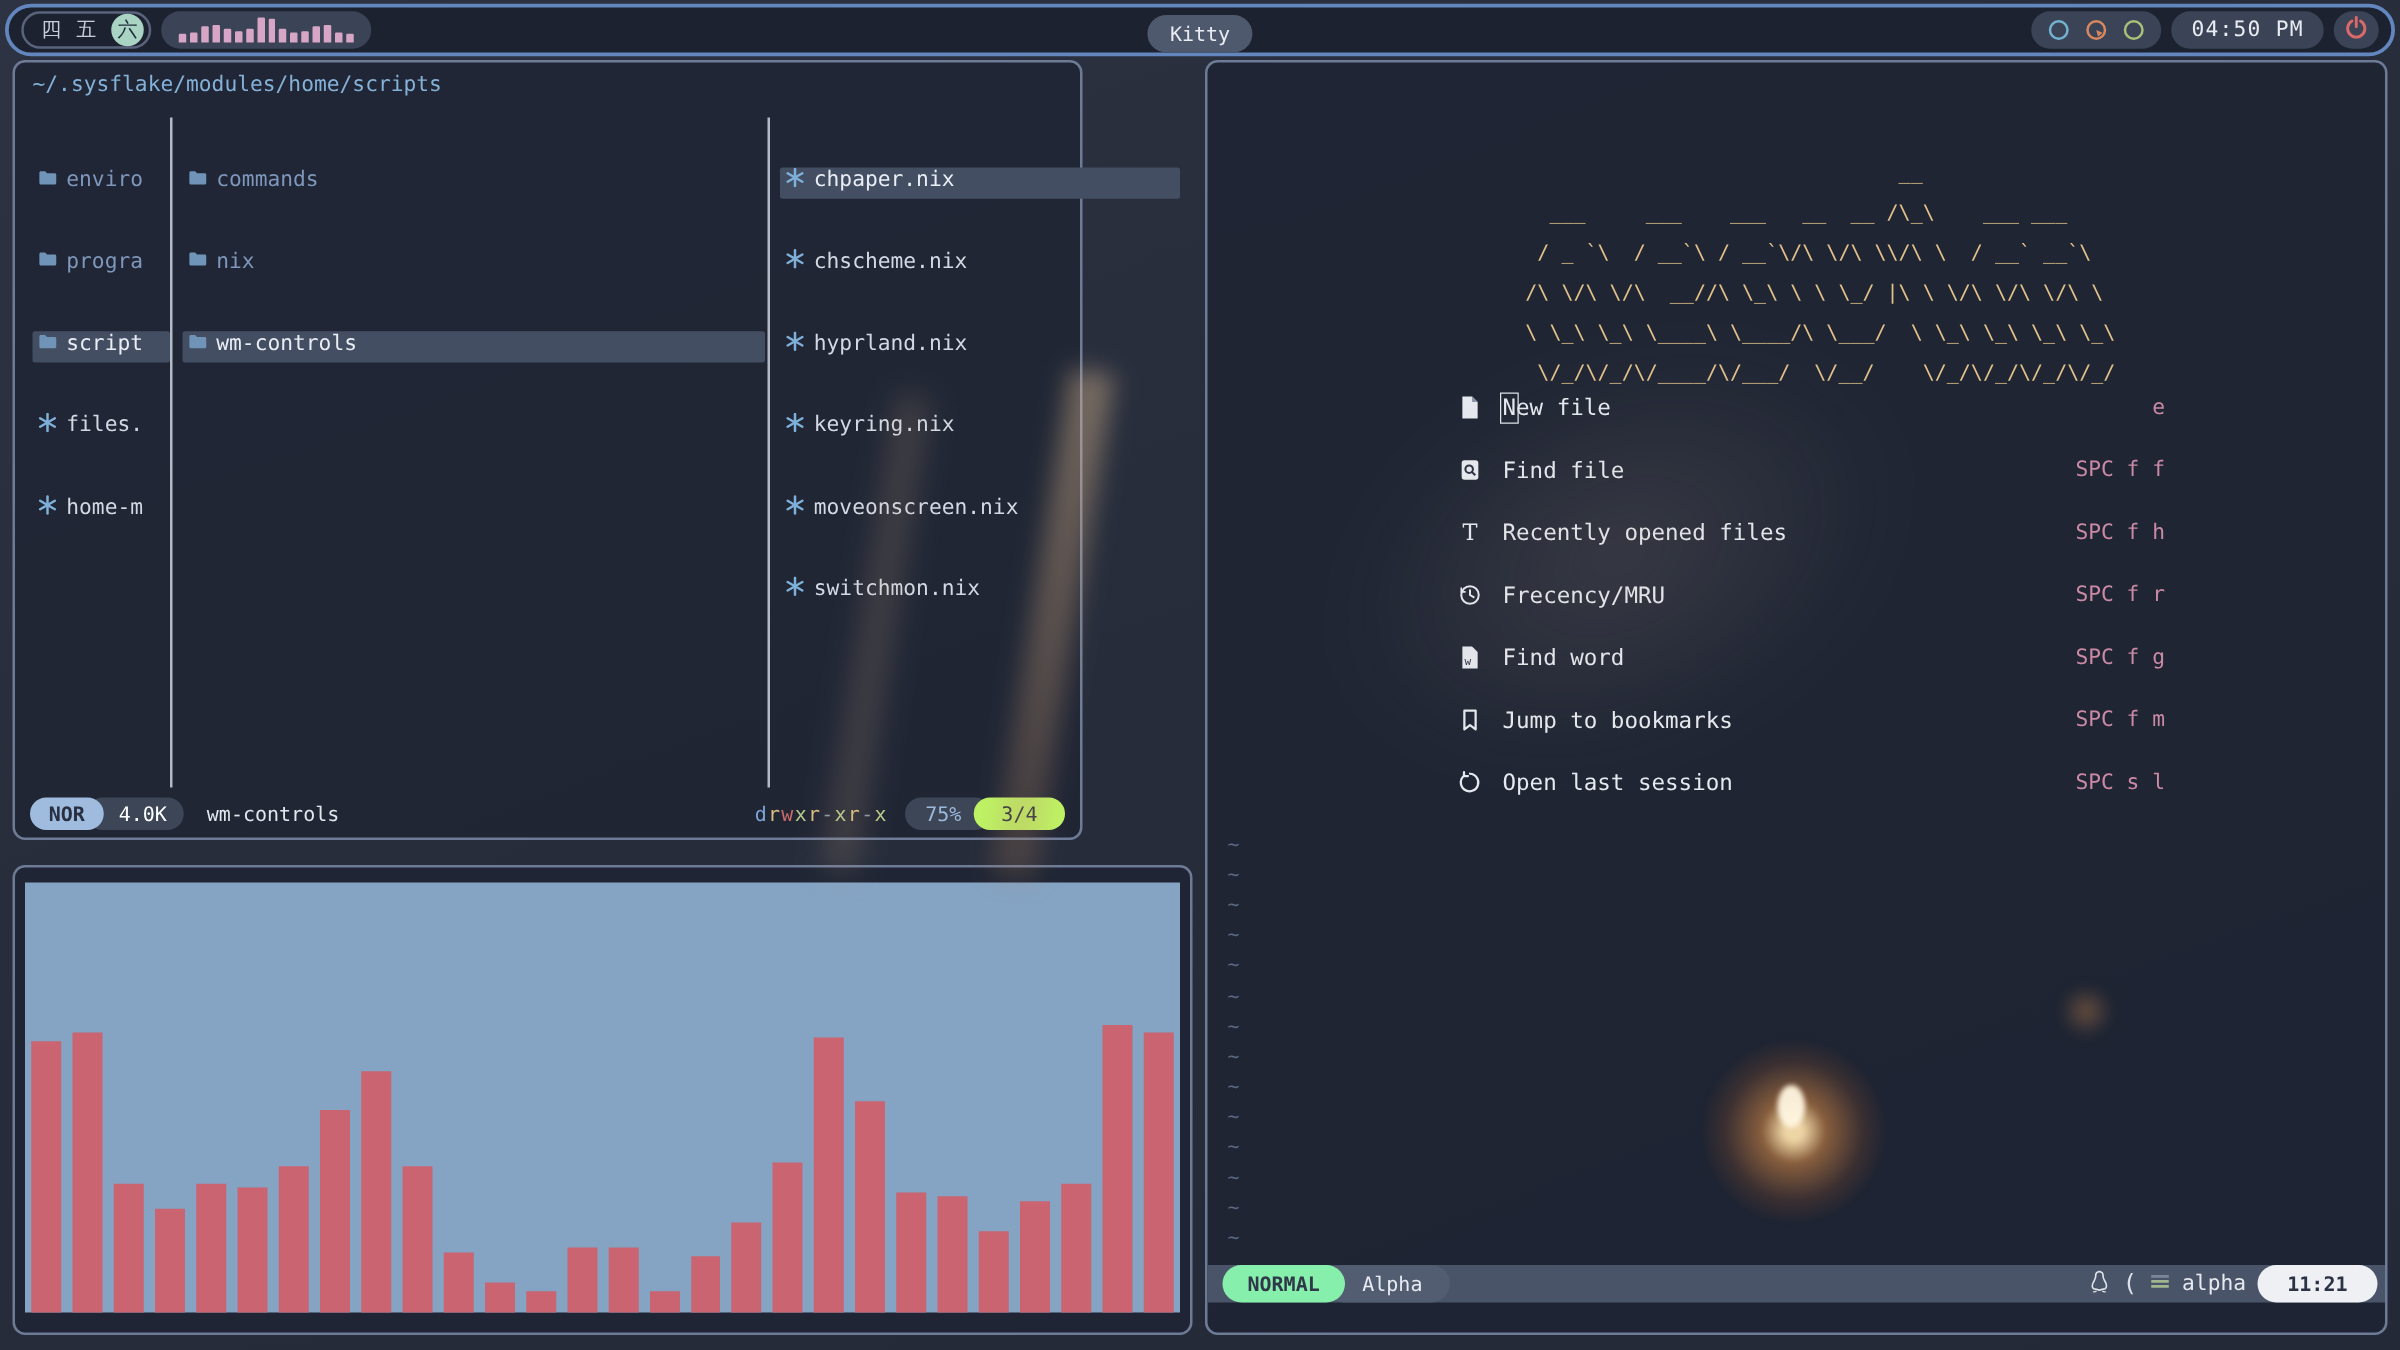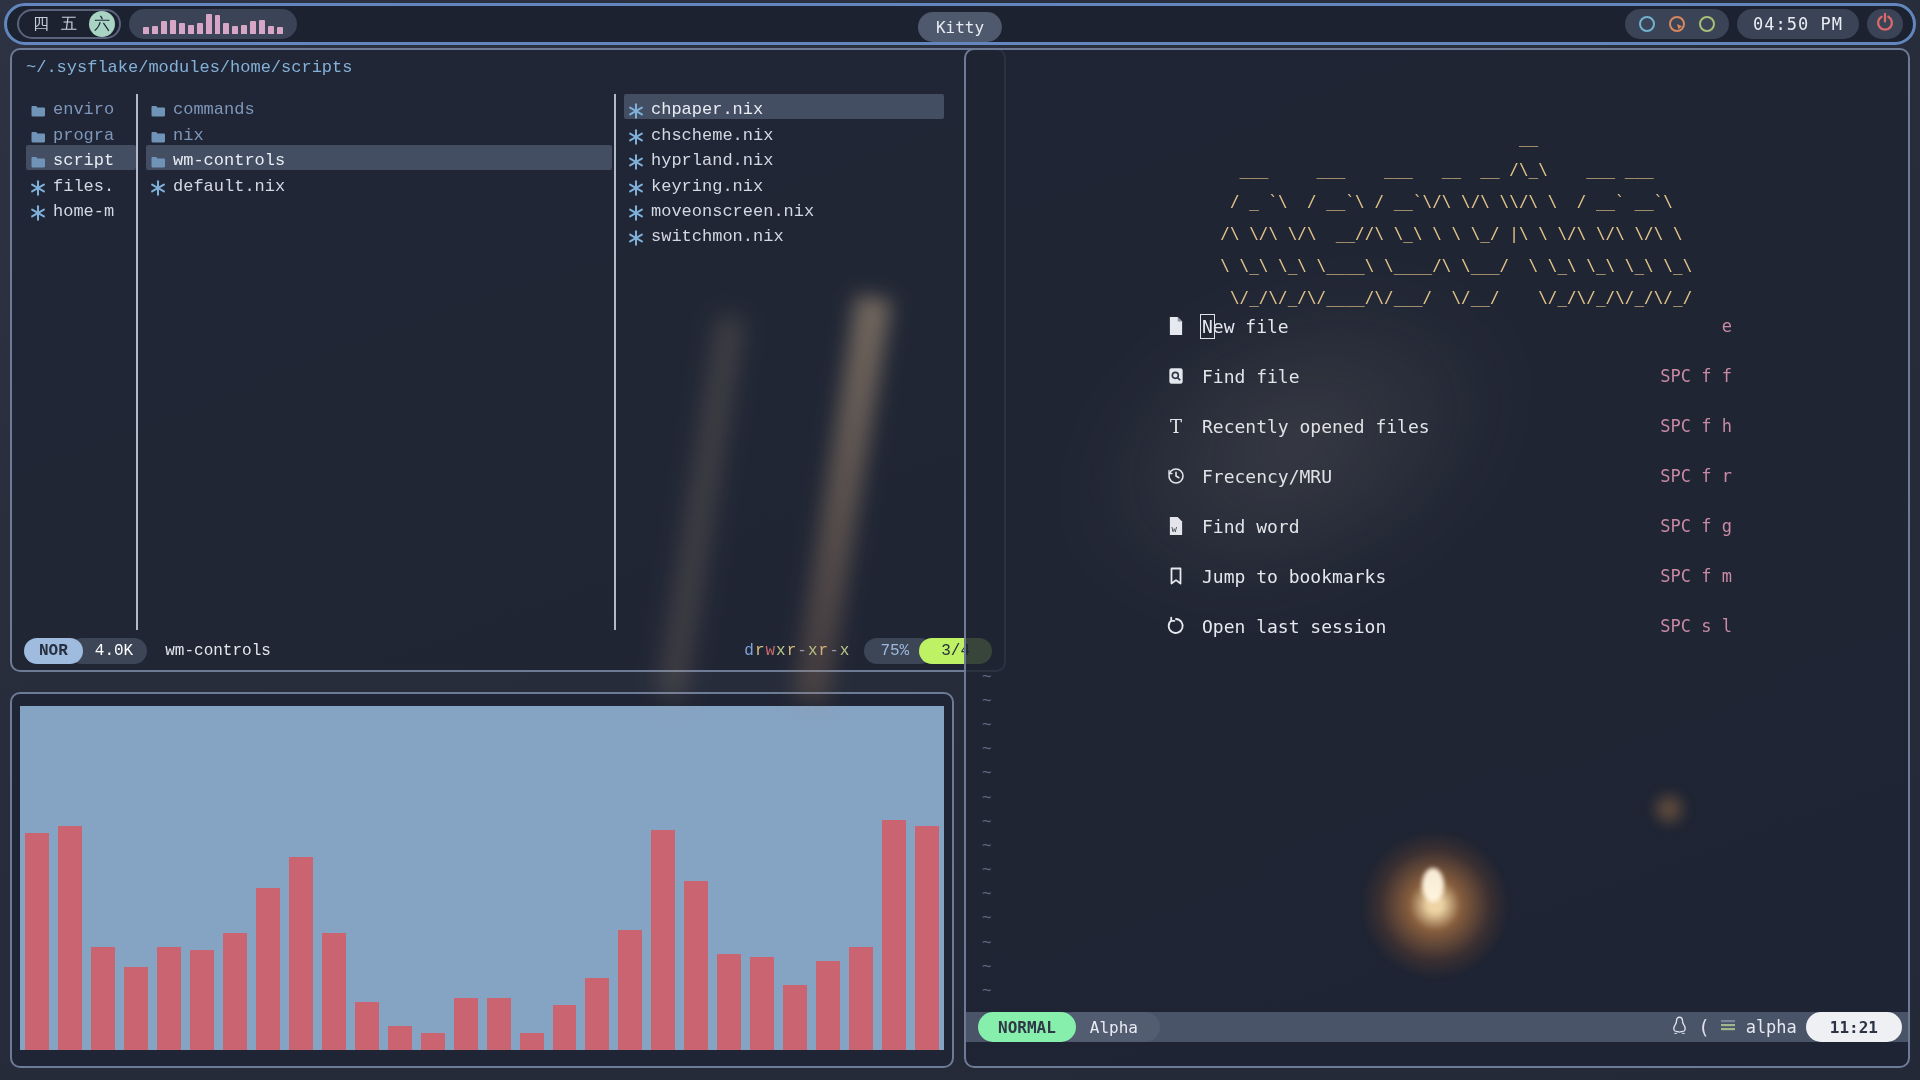--- a/index.html
+++ b/index.html
@@ -40,34 +40,34 @@
   .title-pill { position:absolute; left:50%; top:6px; transform:translateX(-50%);
     background:#4e596e; color:#e9ecf2; font-size:16px; padding:0 18px; height:30px;
     border-radius:15px; display:flex; align-items:center; }
   .tray-pill { padding:0 12px; gap:10px; }
   .time-pill { padding:0 16px; color:#e9ecf2; font-size:17px; letter-spacing:1px; }
   .power-pill { width:36px; justify-content:center; }
 
   
   .window { position:absolute; background:rgba(31,37,52,.89); border:2px solid #6e7b96;
     border-radius:10px; z-index:2; }
-  .fm-window   { left:10px;  top:48px;  width:996px; height:624px;font-family:Liberation Mono, monospace; }
+  .fm-window   { left:10px;  top:48px;  width:856px; height:624px; }
   .chart-window{ left:10px;  top:692px; width:944px; height:376px; background:rgba(31,37,52,.93); }
   .nvim-window { left:964px; top:48px;  width:946px; height:1020px; background:rgba(30,36,50,.84); }
 
   
   .fm-path { position:absolute; left:14px; top:8px; color:#84b1d8; font-size:17px; }
   .fm-col { position:absolute; top:44px; }
   .fm-col-parent  { left:14px;  width:110px; }
   .fm-col-current { left:134px; width:466px; }
   .fm-col-preview { left:612px; width:320px; }
   .fm-sep { position:absolute; top:44px; bottom:40px; width:2px; background:rgba(205,213,226,.85); }
   .fm-sep1 { left:124px; } .fm-sep2 { left:602px; }
-  .fm-row { height:25.4px; display:flex; align-items:flex-end; gap:7px; padding:0 4px;
-    font-size:17px; white-space:nowrap; overflow:hidden; border-radius:2px; cursor:default; }
+  .fm-row { height:25.4px; display:flex; align-items:flex-start; gap:7px; padding:0 4px;
+    font-size:17px; white-space:nowrap; overflow:hidden; border-radius:2px; cursor:default;margin-top:40px; }
   .fm-row.selected { background:#434e63; }
   .fm-row .name-folder { color:#7e97bb; }
   .fm-row .name-file { color:#d3d9e3; }
   .fm-row.selected .name-folder, .fm-row.selected .name-file { color:#e9edf4; }
   .fm-icon { flex:0 0 auto; display:flex; }
 
   .fm-status { position:absolute; left:12px; right:12px; bottom:6px; height:26px;
     display:flex; align-items:center; font-size:16px; }
   .seg-pill { height:26px; display:flex; align-items:center; border-radius:13px; }
   .mode-pill { background:#9fbcdf; color:#272f40; font-weight:bold; padding:0 15px; z-index:2; }
@@ -246,30 +246,20 @@
         </span>
         <span class="name-folder">nix</span>
       </div>
       <div class="fm-row selected">
         <span class="fm-icon">
           <svg width="16" height="16" viewBox="0 0 16 16">
             <path fill="#7093b8" d="M1.5 4.2c0-.7.5-1.2 1.2-1.2h3.4l1.5 1.5h6.2c.7 0 1.2.5 1.2 1.2v6.6c0 .7-.5 1.2-1.2 1.2H2.7c-.7 0-1.2-.5-1.2-1.2z"></path>
           </svg>
         </span>
         <span class="name-folder">wm-controls</span>
-      </div>
-      <div class="fm-row">
-        <span class="fm-icon">
-          <svg width="16" height="16" viewBox="0 0 16 16" stroke="#7fb0d9" stroke-width="2" stroke-linecap="round">
-            <line x1="8" y1="1.2" x2="8" y2="14.8"></line>
-            <line x1="2.1" y1="4.6" x2="13.9" y2="11.4"></line>
-            <line x1="2.1" y1="11.4" x2="13.9" y2="4.6"></line>
-          </svg>
-        </span>
-        <span class="name-file">default.nix</span>
       </div>
     </div>
   <div class="fm-col fm-col-preview" id="fm-preview">
       <div class="fm-row selected">
         <span class="fm-icon">
           <svg width="16" height="16" viewBox="0 0 16 16" stroke="#7fb0d9" stroke-width="2" stroke-linecap="round">
             <line x1="8" y1="1.2" x2="8" y2="14.8"></line>
             <line x1="2.1" y1="4.6" x2="13.9" y2="11.4"></line>
             <line x1="2.1" y1="11.4" x2="13.9" y2="4.6"></line>
           </svg>

